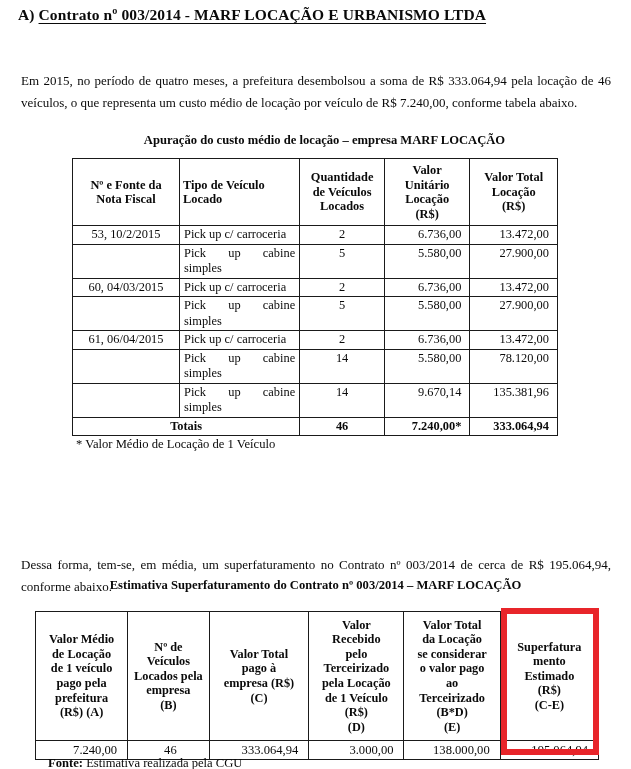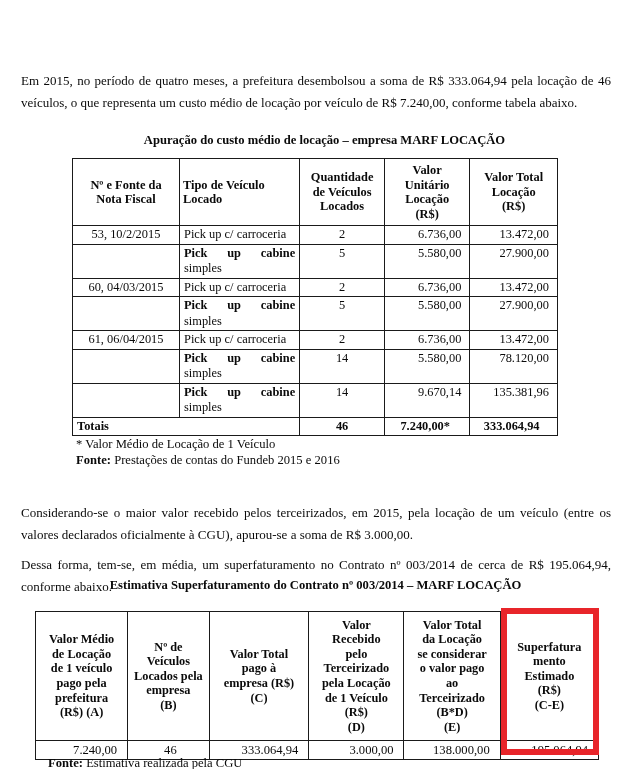--- a/index.html
+++ b/index.html
@@ -81,28 +81,27 @@
   #table-1 td { height: 15px; line-height: 15.5px; }
   #table-1 .c-nf      { width: 112px; text-align: center; }
   #table-1 .c-tipo    { width: 132px; text-align: left; margin-left: 30px; }
   #table-1 .c-qtd     { width: 81px; text-align: center; }
   #table-1 .c-unit    { width: 80px; text-align: right; padding-right: 8px; }
   #table-1 .c-total   { width: 81px; text-align: right; padding-right: 8px; }
   #table-1 .justified {
     text-align: justify;
     text-align-last: justify;
     line-height: 15.5px;
-    font-weight: bold;
   }
   #table-1 tr.totais td {
     font-weight: bold;
     text-align: center;
   }
-  #table-1 tr.totais td.lbl { text-align: left; }
-  #table-1 tr.totais td.num-r { text-align: center; padding-right: 8px; margin-top: 8px; }
+  #table-1 tr.totais td.lbl { text-align: center; }
+  #table-1 tr.totais td.num-r { text-align: right; padding-right: 8px; margin-top: 8px; }
 
   
   .tbl-note {
     position: absolute;
     font-size: 12.6px;
     line-height: 16px;
   }
   #note-1 { left: 76px; top: 436px; }
   #note-2 { left: 76px; top: 452px; }
   #note-3 { left: 48px; top: 755px; }
@@ -141,20 +140,23 @@
     border: 6px solid #e8252a;
     box-sizing: border-box;
     pointer-events: none;
   }
 </style>
 </head>
 <body>
 
 <div class="page">
 
+  <div class="doc-heading">
+    <span class="prefix">A) </span><span class="underlined">Contrato nº 003/2014 - MARF LOCAÇÃO E URBANISMO LTDA</span>
+  </div>
 
   <p class="para" id="para-intro">Em 2015, no período de quatro meses, a prefeitura desembolsou a soma de R$ 333.064,94 pela locação de 46 veículos, o que representa um custo médio de locação por veículo de R$ 7.240,00, conforme tabela abaixo.</p>
 
   <div class="table-caption" id="caption-1">Apuração do custo médio de locação – empresa MARF LOCAÇÃO</div>
 
   <table class="doc-table" id="table-1">
     <thead>
       <tr>
         <th class="c-nf">
           <span>Nº e Fonte da</span><br>
@@ -256,23 +258,21 @@
       <tr class="totais">
         <td class="lbl" colspan="2">Totais</td>
         <td class="c-qtd">46</td>
         <td class="num-r">7.240,00*</td>
         <td class="num-r">333.064,94</td>
       </tr>
     </tbody>
   </table>
 
   <div class="tbl-note" id="note-1">* Valor Médio de Locação de 1 Veículo</div>
-  <div class="tbl-note" id="note-2"><b>Fonte:</b><span> Prestações de contas do Fundeb 2015 e 2016</span></div>
-
-  <p class="para" id="para-consider">Considerando-se o maior valor recebido pelos terceirizados, em 2015, pela locação de um veículo (entre os valores declarados oficialmente à CGU), apurou-se a soma de R$ 3.000,00.</p>
+
   <p class="para" id="para-dessa">Dessa forma, tem-se, em média, um superfaturamento no Contrato nº 003/2014 de cerca de R$ 195.064,94, conforme abaixo.</p>
 
   <div class="table-caption" id="caption-2">Estimativa Superfaturamento do Contrato nº 003/2014 – MARF LOCAÇÃO</div>
 
   <table class="doc-table" id="table-2">
     <thead>
       <tr>
         <th class="col-a">
           <span>Valor Médio</span><br>
           <span>de Locação</span><br>

